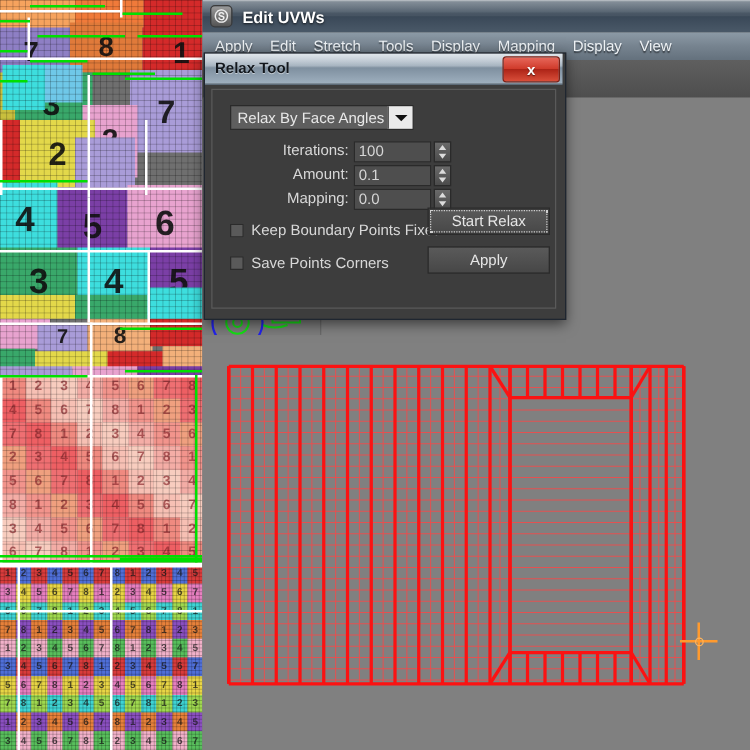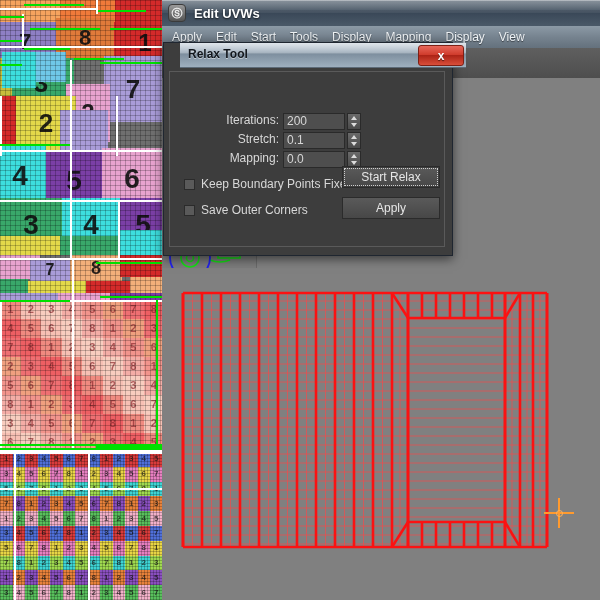--- a/index.html
+++ b/index.html
@@ -96,21 +96,21 @@
   #pivot .c{position:absolute;left:12px;top:12px;width:5px;height:5px;border:1px solid #ffb35c;border-radius:50%;}
 
   
   #relax-dialog{
     position:absolute;left:163px;top:42px;width:288px;height:212px;
     background:#3d3d3d;
     border:1px solid #1f2630;
     box-shadow:0 3px 10px rgba(0,0,0,.55);
   }
   #relax-titlebar{
-    position:absolute;left:16px;top:0;width:286px;height:24px;
+    position:absolute;left:0;top:0;width:286px;height:24px;
     background:linear-gradient(180deg,#b9c6d2 0%,#93a3b2 42%,#7c8d9d 43%,#9fb0bf 100%);
     border-bottom:1px solid #5d6b78;
   }
   #relax-titlebar .glass{
     position:absolute;left:0;top:0;right:0;height:11px;
     background:linear-gradient(180deg,rgba(255,255,255,.55),rgba(255,255,255,.12));
   }
   #relax-title{
     position:absolute;left:8px;top:4px;color:#12171d;font-size:12px;font-weight:bold;
     text-shadow:0 1px 0 rgba(255,255,255,.5);
@@ -899,21 +899,21 @@
 
     <div id="uvw-titlebar">
       <div class="glass"></div>
       <div class="app-icon">Ⓢ</div>
       <div id="uvw-title">Edit UVWs</div>
     </div>
 
     <div id="uvw-menubar">
       <div class="menu-item">Apply</div>
       <div class="menu-item">Edit</div>
-      <div class="menu-item">Start</div>
+      <div class="menu-item">Stretch</div>
       <div class="menu-item">Tools</div>
       <div class="menu-item">Display</div>
       <div class="menu-item">Mapping</div>
       <div class="menu-item">Display</div>
       <div class="menu-item">View</div>
     </div>
 
     <div id="uvw-toolbar"></div>
     <div id="toolbar-sep"></div>
 
@@ -1073,32 +1073,38 @@
   <div id="relax-dialog">
 
     <div id="relax-titlebar">
       <div class="glass"></div>
       <div id="relax-title">Relax Tool</div>
       <div id="relax-close">x</div>
     </div>
 
     <div id="relax-body">
 
+      <div id="relax-mode">
+        <div class="txt">Relax By Face Angles</div>
+        <div class="arrowbox">
+          <div class="caret-down"></div>
+        </div>
+      </div>
 
       <div class="field-row" style="top:41px">
         <div class="field-label">Iterations:</div>
-        <div class="field-box">200</div>
+        <div class="field-box">100</div>
         <div class="spinner">
           <div class="spin-up"></div>
           <div class="spin-dn"></div>
         </div>
       </div>
 
       <div class="field-row" style="top:60px">
-        <div class="field-label">Stretch:</div>
+        <div class="field-label">Amount:</div>
         <div class="field-box">0.1</div>
         <div class="spinner">
           <div class="spin-up"></div>
           <div class="spin-dn"></div>
         </div>
       </div>
 
       <div class="field-row" style="top:79px">
         <div class="field-label">Mapping:</div>
         <div class="field-box">0.0</div>
@@ -1107,20 +1113,20 @@
           <div class="spin-dn"></div>
         </div>
       </div>
 
       <div class="chk-row" style="top:105px">
         <div class="chk"></div>
         <div class="chk-label">Keep Boundary Points Fixed</div>
       </div>
       <div class="chk-row" style="top:131px">
         <div class="chk"></div>
-        <div class="chk-label">Save Outer Corners</div>
+        <div class="chk-label">Save Points Corners</div>
       </div>
 
       <div class="dlg-btn focus" style="top:94px">Start Relax</div>
       <div class="dlg-btn" style="top:125px">Apply</div>
     </div>
   </div>
 </div>
 
 </body></html>

